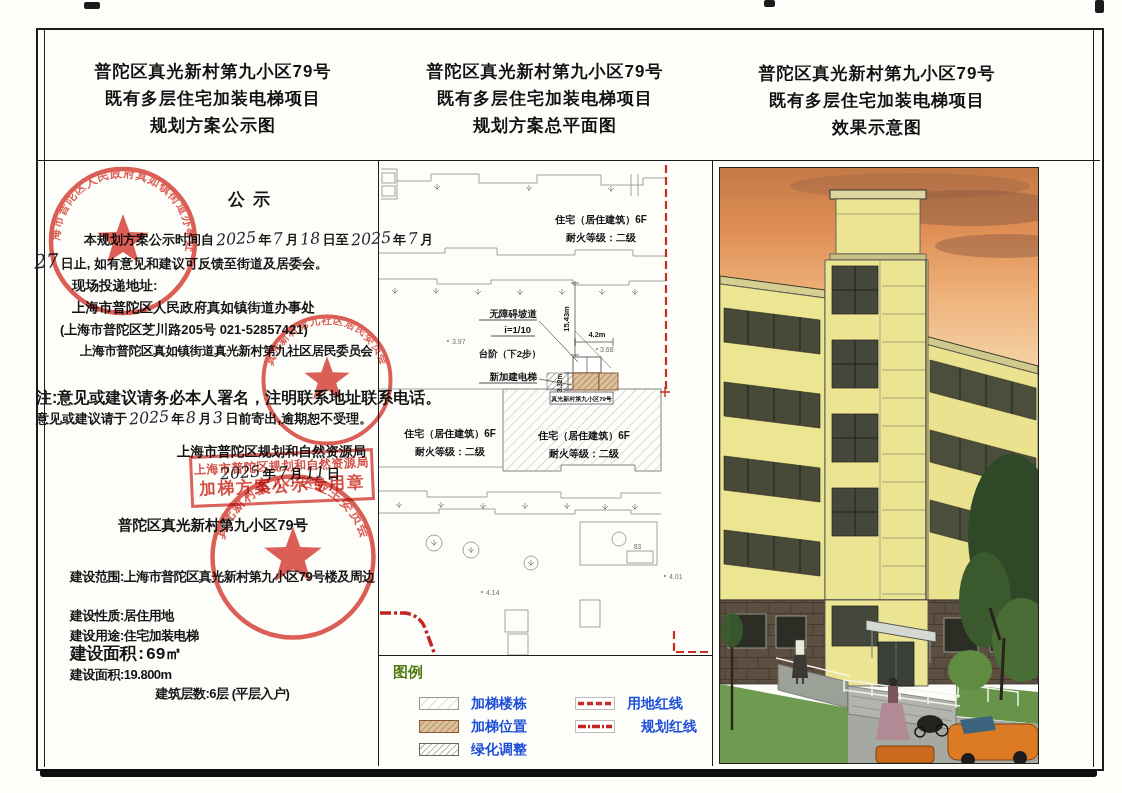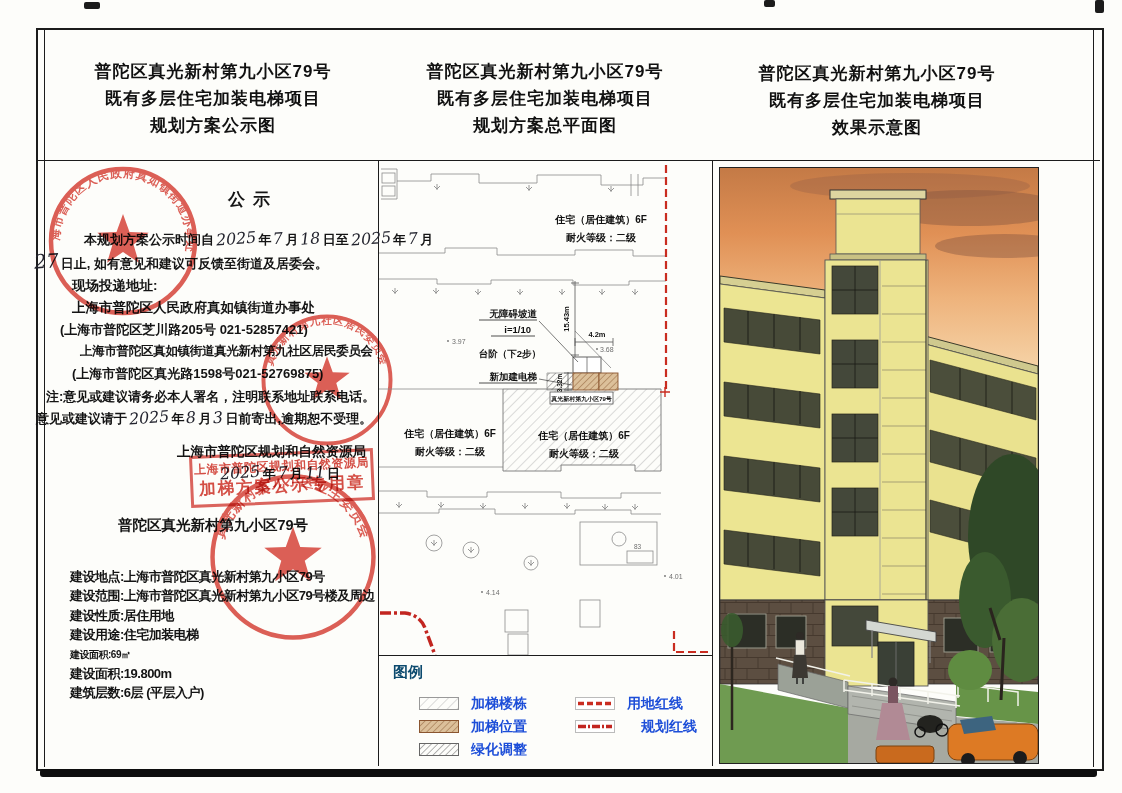--- a/index.html
+++ b/index.html
@@ -28,21 +28,21 @@
       color:#23242e;display:inline-block;transform:rotate(-4deg);font-size:1.22em;line-height:1;margin:0 2px;}
   .hwbig{font-size:1.5em;}
   
   .stamp{mix-blend-mode:multiply;opacity:.8;}
   .rectstamp{border:3px solid rgba(208,48,40,.85);color:#d0352b;text-align:center;
              transform:rotate(-2.5deg);mix-blend-mode:multiply;opacity:.88;background:transparent;}
   .rectstamp .l1{font-size:12px;font-weight:bold;margin-top:3px;letter-spacing:.5px;white-space:nowrap;}
   .rectstamp .l2{font-size:16.5px;font-weight:bold;letter-spacing:2px;white-space:nowrap;}
   
   .legend-label{font-size:14px;font-weight:bold;white-space:nowrap;color:#1d4ed8;}
-  .legend-title{font-size:15px;font-weight:bold;color:#0c4a6e;}
+  .legend-title{font-size:15px;font-weight:bold;color:#4d7c0f;}
   svg text{font-family:"Liberation Sans","DejaVu Sans",sans-serif;}
 </style>
 </head>
 <body>
 
 <div class="page">
 
   <div class="abs frame"></div>
   <div class="abs innerline il-left"></div>
   <div class="abs innerline il-right"></div>
@@ -76,45 +76,43 @@
   <div class="abs bt" style="left:84px;top:231px;font-size:13px;">
     <span>本规划方案公示时间自</span><span class="hw">2025</span><span>年</span><span class="hw">7</span><span>月</span><span class="hw">18</span><span>日至</span><span class="hw">2025</span><span>年</span><span class="hw">7</span><span>月</span>
   </div>
   <div class="abs bt" style="left:32px;top:252px;font-size:13px;">
     <span class="hw hwbig">27</span><span>日止, 如有意见和建议可反馈至街道及居委会。</span>
   </div>
   <div class="abs bt" style="left:72px;top:277px;font-size:13.5px;">现场投递地址:</div>
   <div class="abs bt" style="left:72px;top:299px;font-size:13.5px;">上海市普陀区人民政府真如镇街道办事处</div>
   <div class="abs bt" style="left:60px;top:321px;font-size:13px;">(上海市普陀区芝川路205号 021-52857421)</div>
   <div class="abs bt" style="left:80px;top:343px;font-size:12.5px;letter-spacing:-0.3px;">上海市普陀区真如镇街道真光新村第九社区居民委员会</div>
-  <div class="abs bt" style="left:72px;top:365px;font-size:13px;">(上海市普陀区真光路1598号021-52769875)</div>
-  <div class="abs bt" style="left:36px;top:388px;font-size:13px;padding-left:10px;">注:意见或建议请务必本人署名，注明联系地址联系电话。</div>
+  <div class="abs bt" style="left:36px;top:388px;font-size:16px;">注:意见或建议请务必本人署名，注明联系地址联系电话。</div>
   <div class="abs bt" style="left:36px;top:410px;font-size:13px;">
     <span>意见或建议请于</span><span class="hw">2025</span><span>年</span><span class="hw">8</span><span>月</span><span class="hw">3</span><span>日前寄出,逾期恕不受理。</span>
   </div>
 
   <div class="abs bt" style="left:150px;top:443px;width:216px;text-align:right;font-size:13.5px;">上海市普陀区规划和自然资源局</div>
   <div class="abs bt" style="left:150px;top:465px;width:190px;text-align:right;font-size:13px;">
     <span class="hw">2025</span><span>年</span><span class="hw">7</span><span>月</span><span class="hw">11</span><span>日</span>
   </div>
   <div class="abs rectstamp" style="left:190px;top:452px;width:178px;height:46px;">
     <div class="l1">上海市普陀区规划和自然资源局</div>
     <div class="l2">加梯方案公示专用章</div>
   </div>
 
   <div class="abs bt" style="left:48px;top:516px;width:330px;text-align:center;font-size:14.5px;white-space:normal;">普陀区真光新村第九小区79号</div>
 
   <div class="abs" style="left:70px;top:567px;">
-    <div class="bt" style="font-size:13px;line-height:19.4px;letter-spacing:-0.5px;">建设地点:上海市普陀区真光新村第九小区79号</div>
     <div class="bt" style="font-size:13px;line-height:19.4px;letter-spacing:-0.5px;">建设范围:上海市普陀区真光新村第九小区79号楼及周边</div>
-    <div class="bt" style="font-size:13px;line-height:19.4px;letter-spacing:-0.5px;">建设性质:居住用地</div>
+    <div class="bt" style="font-size:13px;line-height:19.4px;letter-spacing:-0.5px;margin-top:20px;">建设性质:居住用地</div>
     <div class="bt" style="font-size:13px;line-height:19.4px;letter-spacing:-0.5px;">建设用途:住宅加装电梯</div>
-    <div class="bt" style="font-size:10px;line-height:19.4px;letter-spacing:-0.5px;">建设面积:69㎡</div>
+    <div class="bt" style="font-size:17px;line-height:19.4px;letter-spacing:-0.5px;font-family:Liberation Mono, monospace;">建设面积:69㎡</div>
     <div class="bt" style="font-size:13px;line-height:19.4px;letter-spacing:-0.5px;">建设面积:19.800m</div>
-    <div class="bt" style="font-size:13px;line-height:19.4px;letter-spacing:-0.5px;">建筑层数:6层 (平层入户)</div>
+    <div class="bt" style="font-size:13px;line-height:19.4px;letter-spacing:-0.5px;text-align:center;">建筑层数:6层 (平层入户)</div>
   </div>
 
   <svg class="abs stamp" style="left:38px;top:156px;" width="170" height="170" viewBox="0 0 170 170">
     <defs>
         <path id="arc1" d="M85,85 m-64,0 a64,64 0 1 1 128,0 a64,64 0 1 1 -128,0"></path>
       </defs>
     <circle cx="85" cy="85" r="72" fill="none" stroke="#d5382e" stroke-width="4.5"></circle>
     <polygon points="85,58 91.5,76.1 110.7,76.7 95.5,88.4 100.9,106.8 85,96 69.1,106.8 74.5,88.4 59.3,76.7 78.5,76.1" fill="#d5382e"></polygon>
     <text font-size="11.5" font-weight="bold" fill="#d5382e" letter-spacing="1">
       <textPath href="#arc1" startOffset="25%" text-anchor="middle">上海市普陀区人民政府真如镇街道办事处</textPath>

